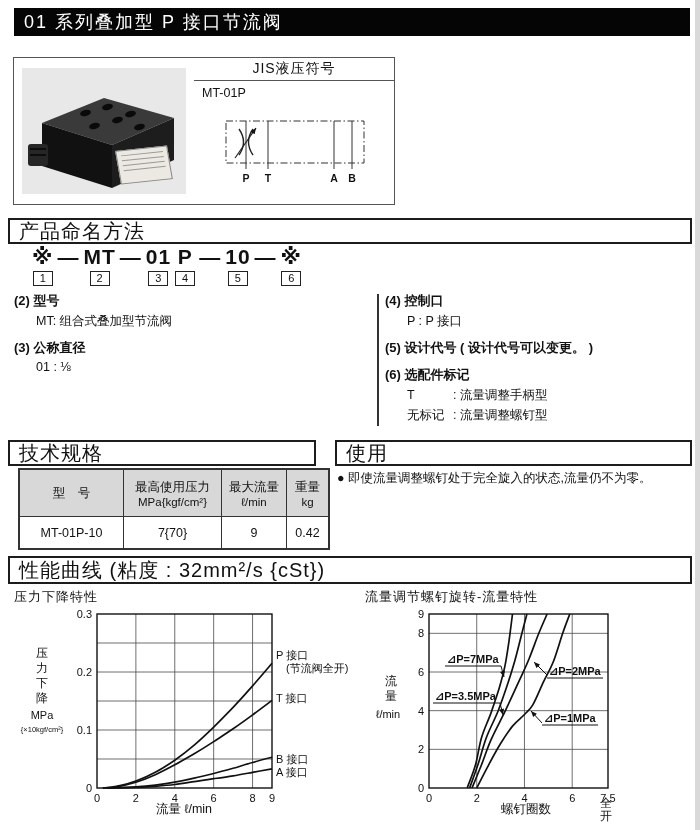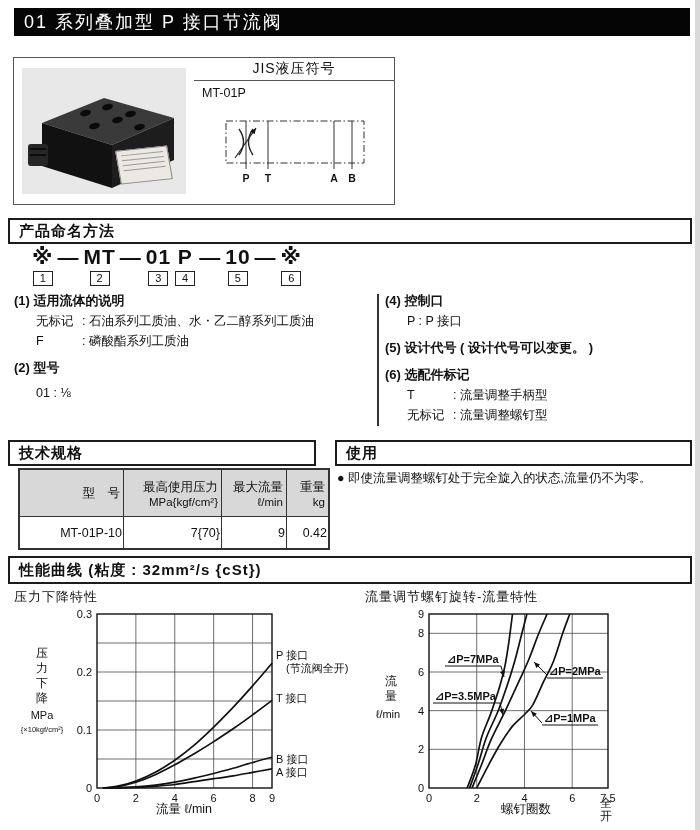--- a/index.html
+++ b/index.html
@@ -1,21 +1,21 @@
 <!DOCTYPE html>
 <html><head>
 <meta charset="utf-8">
 <style>
   html,body{margin:0;padding:0}
   body{width:700px;height:830px;position:relative;background:#fff;
        font-family:"Liberation Sans","DejaVu Sans",sans-serif;color:#111;overflow:hidden}
   .abs{position:absolute}
   .title-bar{left:14px;top:8px;width:666px;height:28px;background:#050505;color:#fff;
              font-size:18px;font-weight:normal;line-height:28px;padding-left:10px;letter-spacing:2px}
-  .hdr-box{border:2px solid #1c1c1c;background:#fff;font-weight:bold;font-size:15px;
+  .hdr-box{border:2px solid #1c1c1c;background:#fff;font-weight:normal;font-size:20px;
            line-height:22px;padding-left:9px;letter-spacing:1px;color:#111}
   .product-box{left:13px;top:57px;width:380px;height:146px;border:1.5px solid #555;background:#fff}
   .photo-bg{left:8px;top:10px;width:164px;height:126px;background:#e8e8e8}
   .face{position:absolute}
   .valve-label{position:absolute;left:96px;top:80px;width:50px;height:32px;background:#ece9e2;
                transform:rotate(-10deg) skewY(4deg);border:1px solid #888}
   .valve-label i{display:block;height:1px;background:#999;margin:4px 4px 0 4px}
   .hole{position:absolute;width:11px;height:6px;border-radius:50%;background:#0a0a0a;transform:rotate(-12deg)}
   .knob{position:absolute;left:6px;top:76px;width:20px;height:22px;background:#262626;border-radius:3px}
   .knob i{display:block;height:2px;background:#0c0c0c;margin:4px 2px 0 2px}
@@ -26,21 +26,21 @@
   .code-col{display:inline-flex;flex-direction:column;align-items:center;margin:0 2px}
   .code-sym{font-size:21px;font-weight:bold;line-height:22px;letter-spacing:1px}
   .code-box{margin-top:3px;border:1.4px solid #222;font-size:11px;line-height:13px;padding:0 6px}
   .nm-col{font-size:13px}
   .nm-item{margin-bottom:9px}
   .nm-title{font-weight:bold;font-size:13px}
   .nm-line{font-size:12.5px;margin:3px 0 0 22px}
   .nm-key{display:inline-block;width:46px}
   .nm-divider{left:377px;top:294px;width:1.5px;height:132px;background:#333}
   .spec-table{left:18px;top:468px;border-collapse:collapse;border:2px solid #333;background:#fff}
-  .spec-table th,.spec-table td{border:1px solid #333;text-align:right;vertical-align:middle}
+  .spec-table th,.spec-table td{border:1px solid #333;text-align:center;vertical-align:middle}
   .spec-table th{background:#d8d8d8;font-weight:normal;height:46px;padding:0 3px}
   .spec-table td{height:29px;font-size:12.5px}
   .th1{font-size:12.5px}.th2{font-size:11.5px}
   .usage-note{left:337px;top:470px;width:354px;font-size:12.5px}
   .chart-title{font-weight:normal;font-size:13px;letter-spacing:1px}
   .edge-strip{left:695px;top:0;width:5px;height:830px;background:#d9d9d9}
   svg{font-family:inherit}
 </style>
 </head>
 <body>
@@ -127,28 +127,25 @@
     <div class="code-col">
       <span class="code-sym">—</span>
     </div>
     <div class="code-col">
       <span class="code-sym">※</span>
       <span class="code-box">6</span>
     </div>
   </div>
 <div class="abs nm-col" id="naming-left" style="left:14px;top:292px;width:356px">
     <div class="nm-item">
-      <div class="nm-title">(1) 适用流体的说明</div>
-      <div class="nm-line"><span class="nm-key">无标记</span>: 石油系列工质油、水・乙二醇系列工质油</div>
-      <div class="nm-line"><span class="nm-key">F</span>: 磷酸酯系列工质油</div>
-    </div>
-    <div class="nm-item">
       <div class="nm-title">(2) 型号</div>
-    </div>
-    <div class="nm-item">
+      <div class="nm-line">MT: 组合式叠加型节流阀</div>
+    </div>
+    <div class="nm-item">
+      <div class="nm-title">(3) 公称直径</div>
       <div class="nm-line">01 : ⅛</div>
     </div>
   </div>
 <div class="abs nm-divider"></div>
 <div class="abs nm-col" id="naming-right" style="left:385px;top:292px;width:300px">
     <div class="nm-item">
       <div class="nm-title">(4) 控制口</div>
       <div class="nm-line">P : P 接口</div>
     </div>
     <div class="nm-item">

